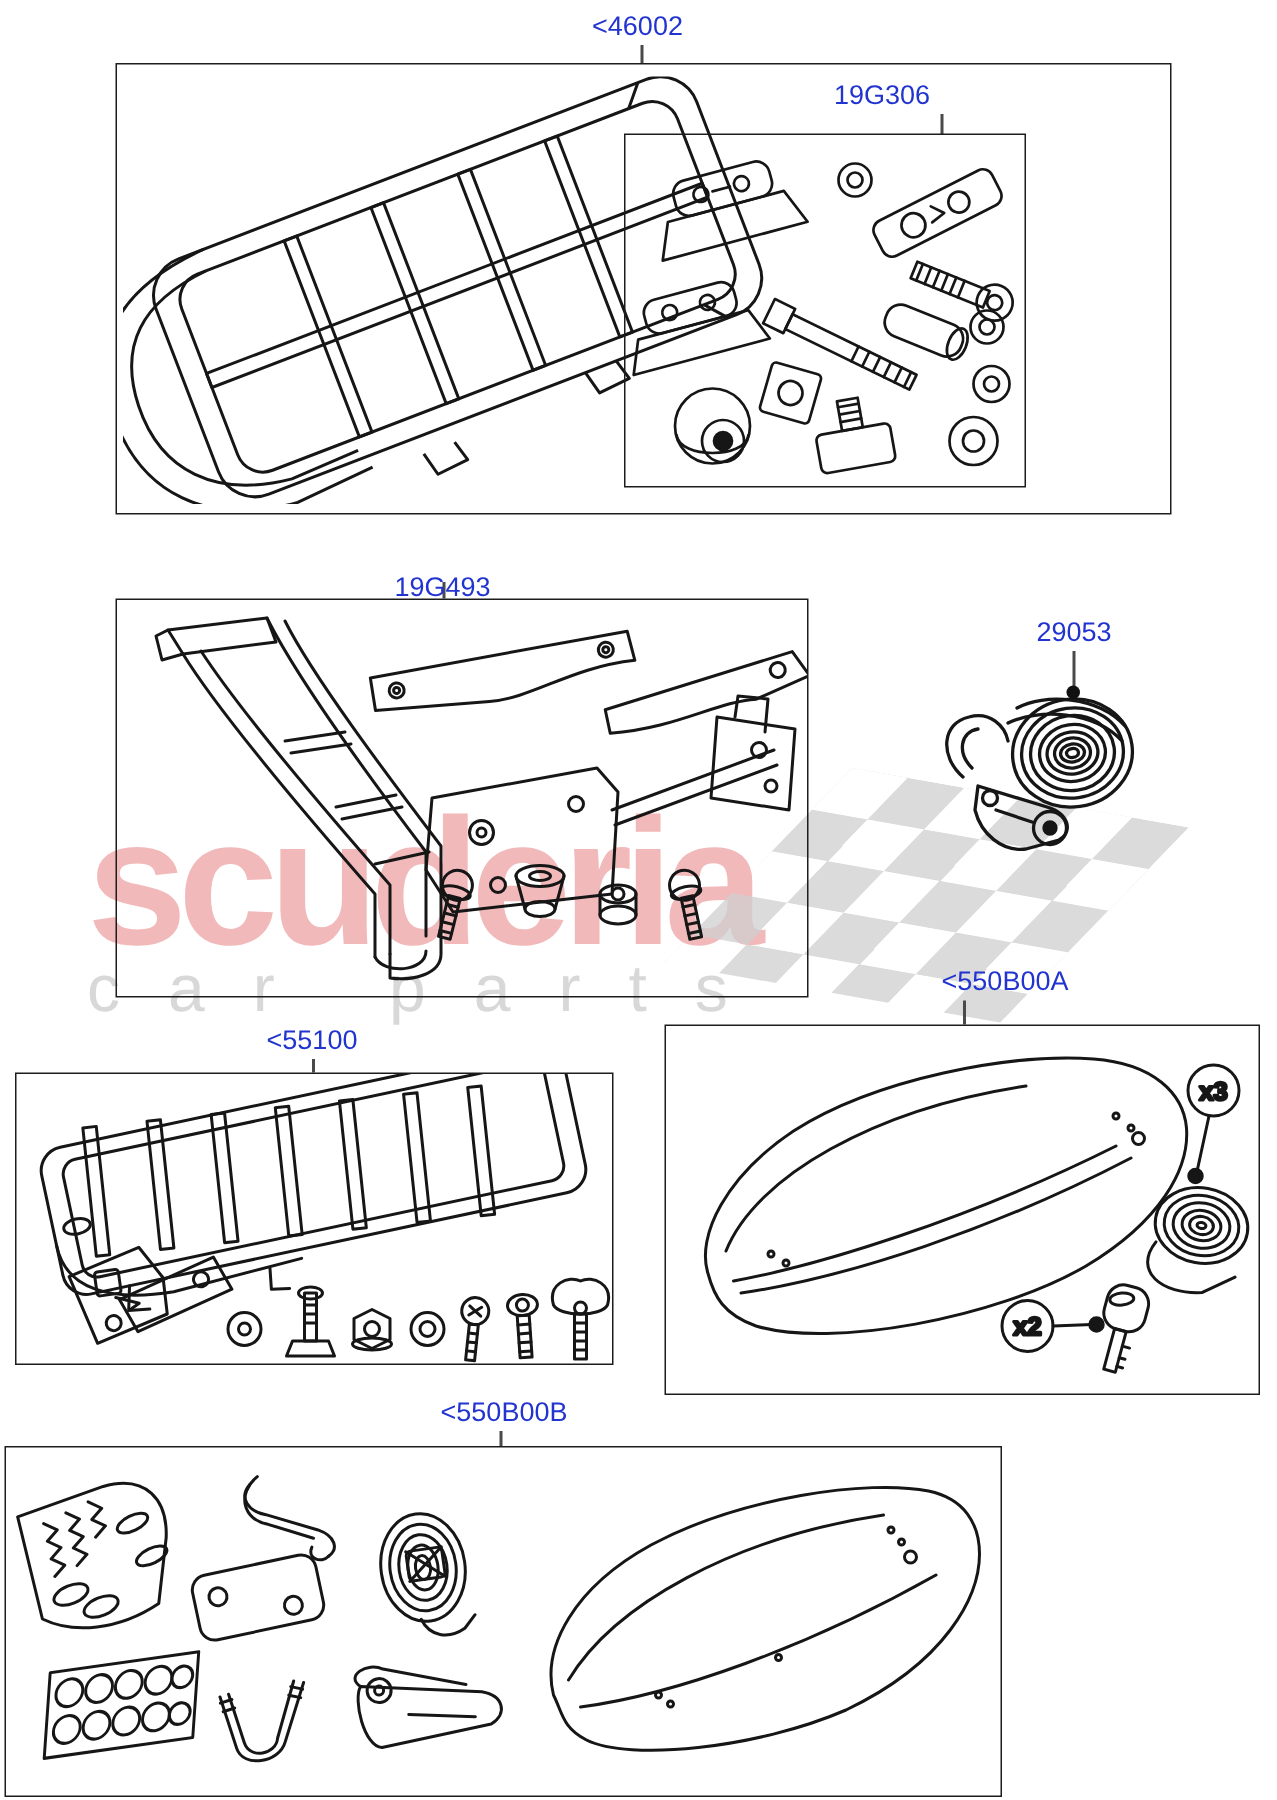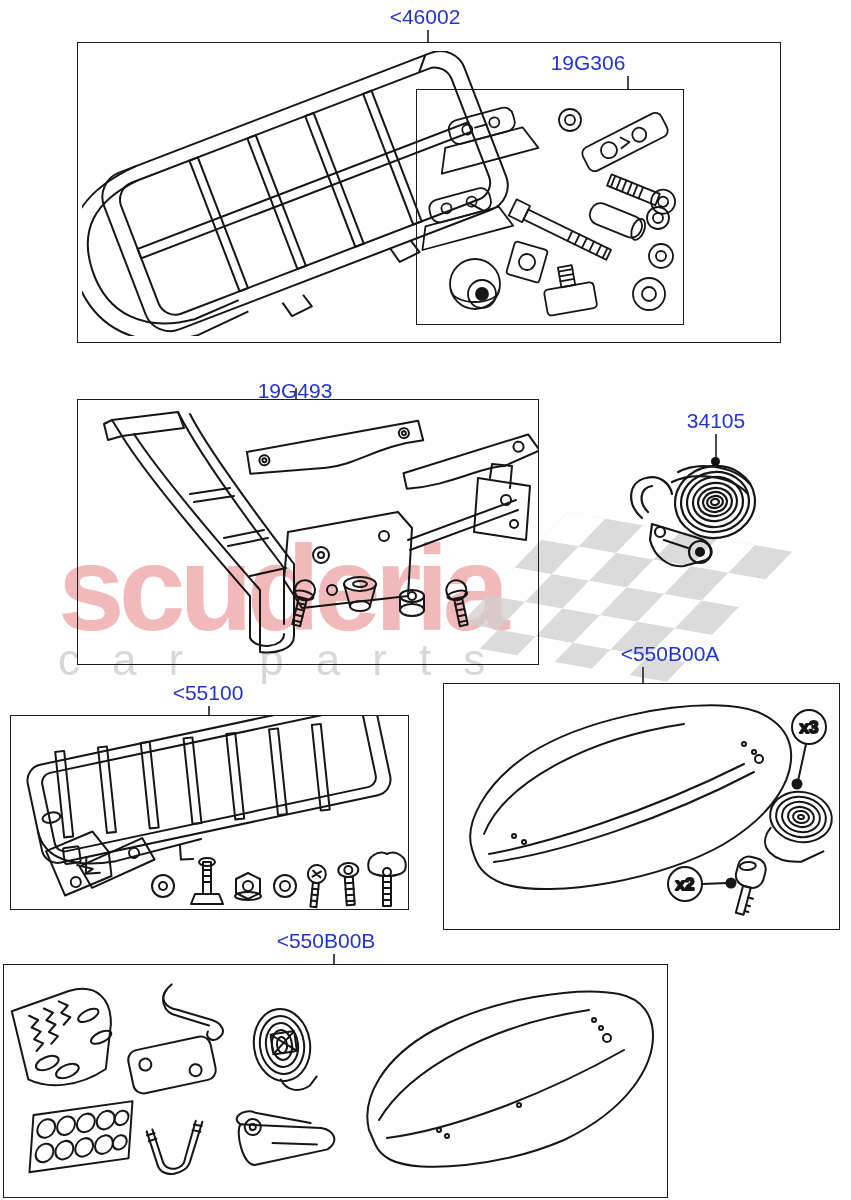--- a/index.html
+++ b/index.html
@@ -17,42 +17,42 @@
   
   .pbox{position:absolute;border:1.5px solid #1c1c1c;background:transparent;z-index:2;}
   #box-46002 {left:77px; top:42px; width:702px;height:299px;}
   #box-19G306{left:417px;top:48px; width:266px;height:234px;border-width:1.5px;}
   #box-19G493{left:77px; top:399px;width:460px;height:264px;}
   #box-55100 {left:10px; top:715px;width:397px;height:193px;}
   #box-550B00A{left:443px;top:683px;width:395px;height:245px;}
   #box-550B00B{left:3px;  top:964px;width:663px;height:232px;}
   
   .plabel{position:absolute;z-index:3;transform:translateX(-50%);color:var(--label-color,#2234d0);
-          font-size:21px;line-height:22px;white-space:nowrap;cursor:pointer;}
+          font-size:18px;line-height:22px;white-space:nowrap;cursor:pointer;}
   .leader{position:absolute;z-index:2;width:2px;background:var(--leader-color,#4a4a4a);}
   .dot{position:absolute;z-index:3;width:9px;height:9px;border-radius:50%;background:#111;}
   .art{position:absolute;z-index:2;}
   svg text{font-family:"Liberation Sans","DejaVu Sans",sans-serif;}
 </style>
 </head>
 <body>
 
 <div id="page">
 
   <div class="wm-brand">scuderia</div>
   <div class="wm-sub">car parts</div>
   <div class="wm-flag"></div>
 
   <div class="plabel" style="left:425px;top:6px">&lt;46002</div>
   <div class="plabel" style="left:588px;top:52px">19G306</div>
   <div class="plabel" style="left:295px;top:380px">19G493</div>
-  <div class="plabel" style="left:716px;top:410px">34105</div>
+  <div class="plabel" style="left:716px;top:410px">29053</div>
   <div class="plabel" style="left:208px;top:682px">&lt;55100</div>
   <div class="plabel" style="left:670px;top:643px">&lt;550B00A</div>
-  <div class="plabel" style="left:326px;top:930px">&lt;550B00B</div>
+  <div class="plabel" style="left:336px;top:930px">&lt;550B00B</div>
 
   <div class="leader" style="left:427px;top:30px;height:12px"></div>
   <div class="leader" style="left:627px;top:76px;height:14px"></div>
   <div class="leader" style="left:295px;top:388px;height:11px"></div>
   <div class="leader" style="left:715px;top:434px;height:25px"></div>
   <div class="dot" style="left:711px;top:457px"></div>
   <div class="leader" style="left:208px;top:706px;height:9px"></div>
   <div class="leader" style="left:642px;top:667px;height:16px"></div>
   <div class="leader" style="left:333px;top:954px;height:10px"></div>
 

